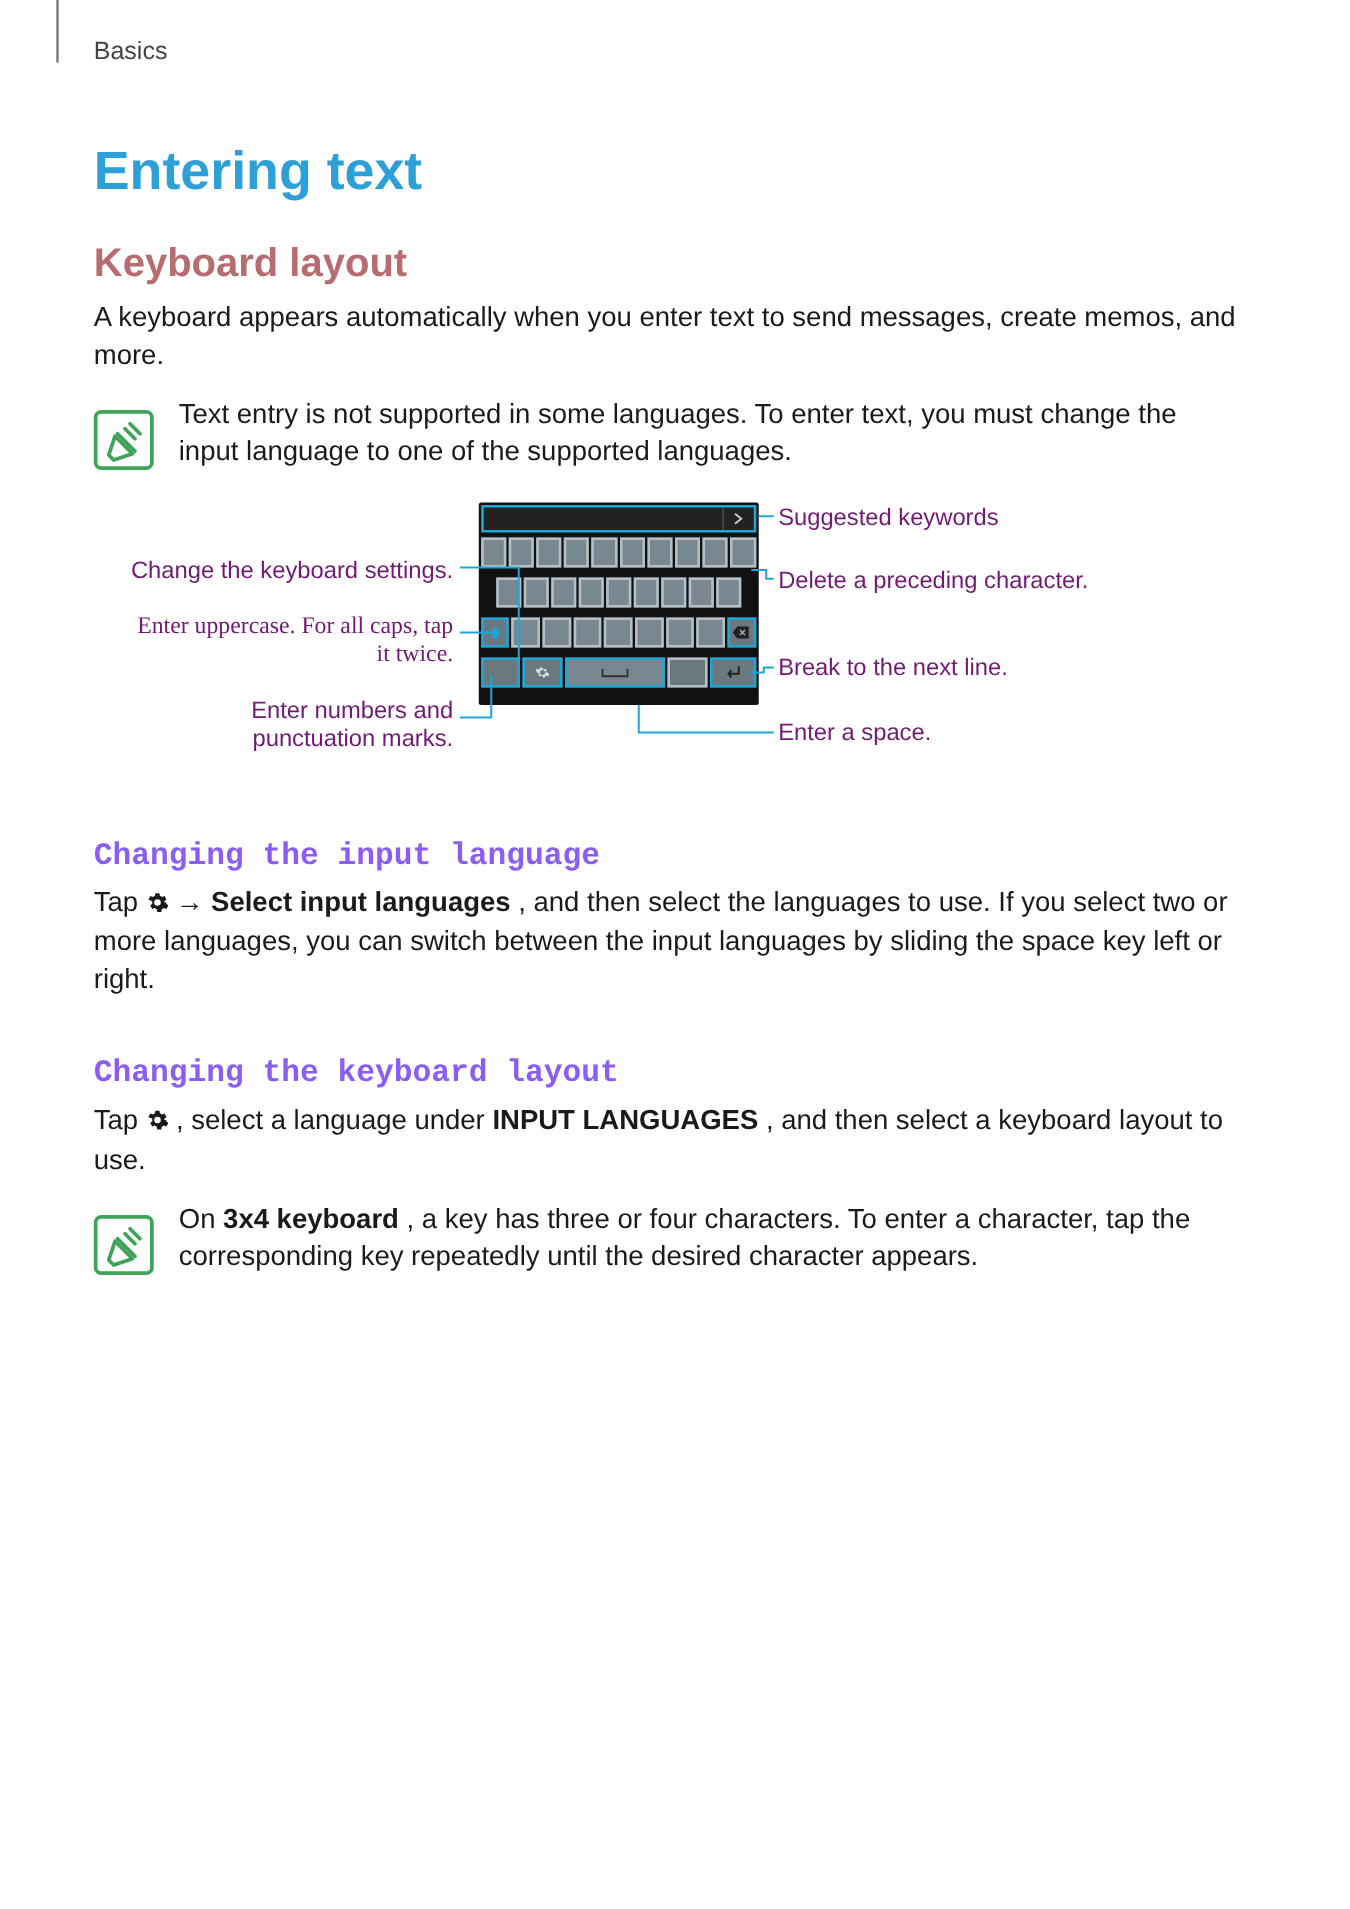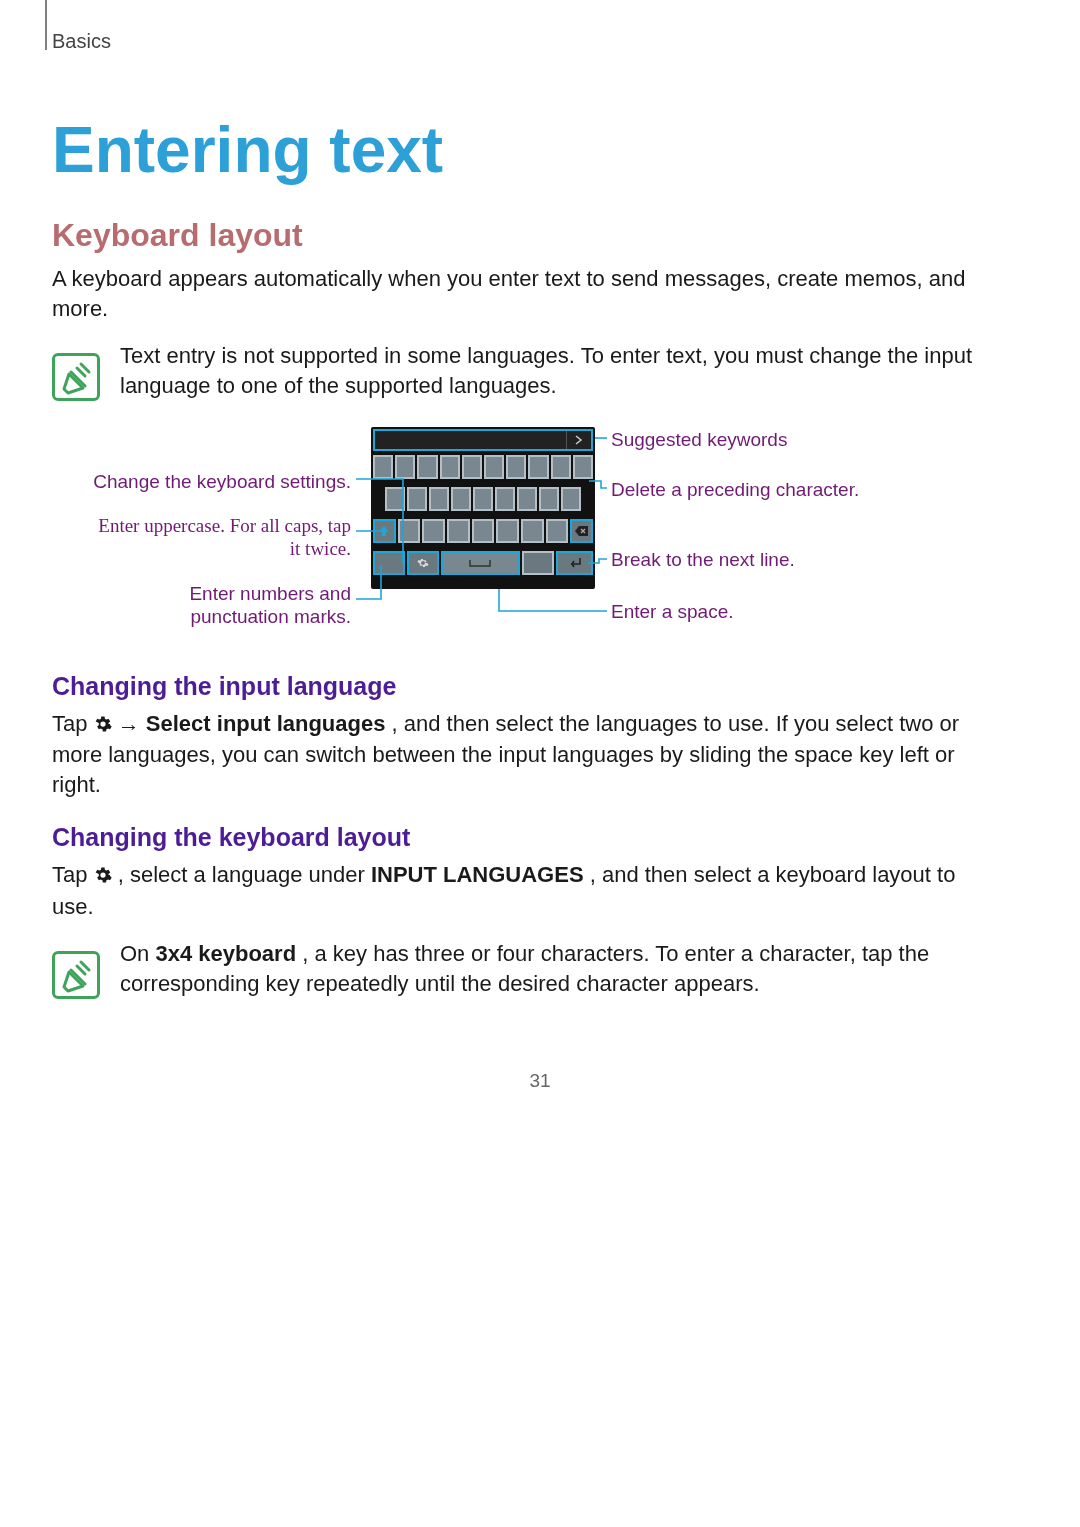--- a/index.html
+++ b/index.html
@@ -7,53 +7,54 @@
     padding: 0;
     background: #fff;
     font-family: "Myriad Pro", "Segoe UI", "Helvetica Neue", Arial, sans-serif;
     color: #1a1a1a;
     width: 1080px;
   }
   .page {
     box-sizing: border-box;
     width: 1080px;
     height: 1132px;
-    padding: 30px 90px 0 52px;
+    padding: 30px 90px 0 75px;
     position: relative;
   }
   .margin-bar {
     position: absolute;
     left: 45px;
     top: 0;
     height: 50px;
     width: 2px;
     background: #7f7f7f;
   }
   .breadcrumb {
     font-size: 20px;
     color: #444;
     margin-left: 0px;
   }
   h1.title {
     color: #2ea0d8;
     font-weight: 700;
-    font-size: 64px;
+    font-size: 43px;
     margin: 60px 0 30px 0;
   }
   h2.section {
     color: #b76d70;
     font-weight: 700;
     font-size: 32px;
     margin: 20px 0 10px 0;
   }
   h3.subsection {
     font-weight: 700;
     font-size: 25px;
-    margin: 23px 0 8px 0;
-    color: #4c1d95;
+    margin: 46px 0 8px 0;
+    color: #8b5cf6;
+    font-family: Liberation Mono, monospace;
   }
   p.body {
     font-size: 22px;
     line-height: 1.35;
     margin: 5px 0 18px 0;
   }
   .note-block {
     display: flex;
     align-items: flex-end;
     margin: 6px 0 18px 0;
@@ -324,14 +325,13 @@
         </g>
       </svg>
     </div>
     <div class="note-text">
       <span>On </span>
       <b>3x4 keyboard</b>
       <span>, a key has three or four characters. To enter a character, tap the corresponding key repeatedly until the desired character appears.</span>
     </div>
   </div>
 
-  <div class="page-number">31</div>
 </div>
 
 </body></html>

